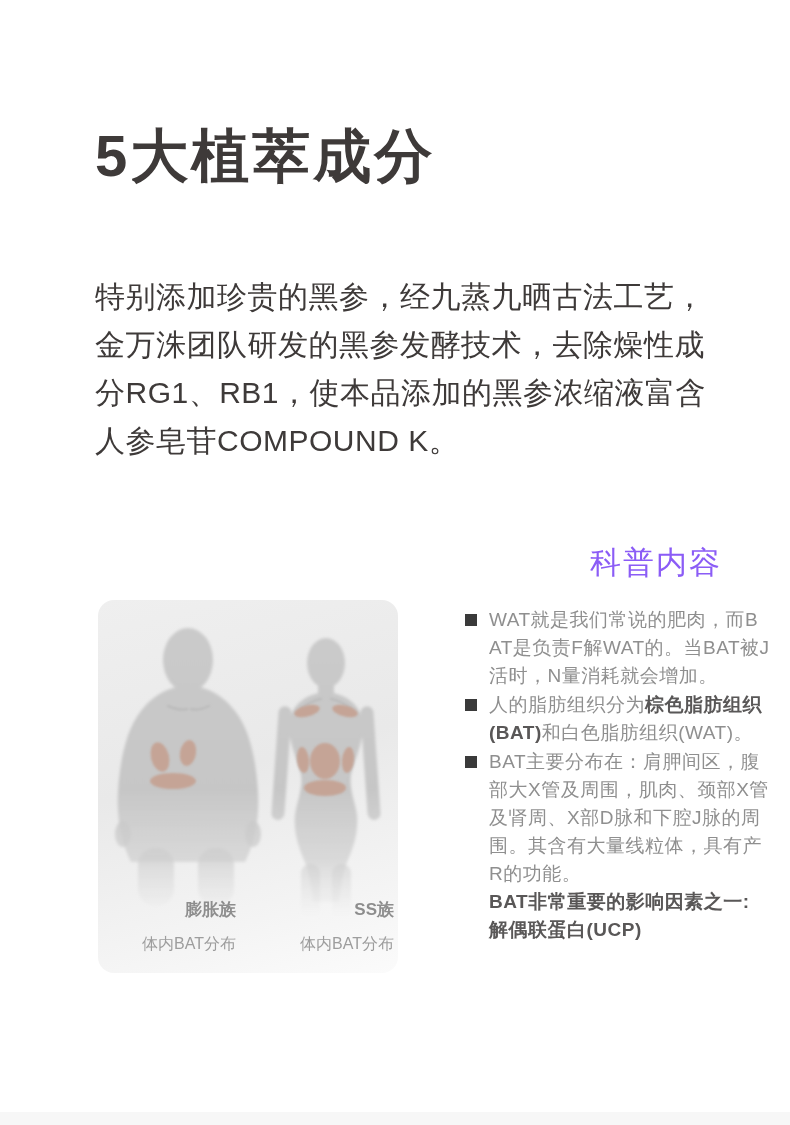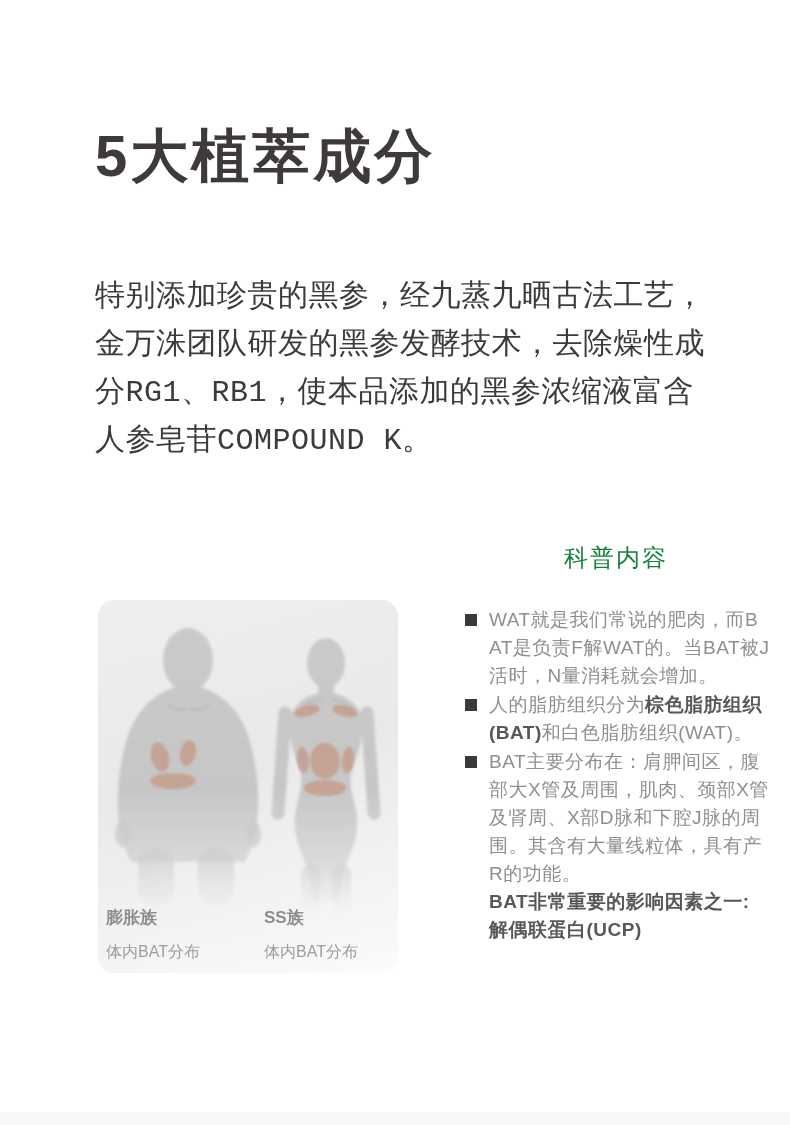--- a/index.html
+++ b/index.html
@@ -8,33 +8,33 @@
     font-family:"Liberation Sans","DejaVu Sans",sans-serif; overflow:hidden;
   }
   .title {
     position:absolute; left:95px; top:120px; margin:0;
     font-size:58px; font-weight:800; letter-spacing:3px;
     color:#3e3a39; line-height:1.25;
   }
   .intro {
     position:absolute; left:95px; top:273px; width:622px; margin:0;
     font-size:30px; line-height:48px; letter-spacing:0.5px; color:#3e3a39;
-    word-break:break-all; overflow-wrap:anywhere;font-family:Liberation Mono, monospace;
+    word-break:break-all; overflow-wrap:anywhere;
   }
   .science-heading {
-    position:absolute; left:564px; top:542px;
-    font-size:24px; letter-spacing:2px; color:#15803d;
+    position:absolute; left:590px; top:542px;
+    font-size:31px; letter-spacing:2px; color:#8b5cf6;
   }
   .figure-card {
     position:absolute; left:98px; top:600px; width:300px; height:373px;
     border-radius:16px; overflow:hidden;
     background:linear-gradient(165deg,#efefef 0%,#e9e9e9 45%,#f4f4f4 80%,#fbfbfb 100%);
   }
   .fig-svg { position:absolute; left:0; top:0; width:300px; height:373px; }
-  .fig-label { position:absolute; top:308px; width:130px; text-align:left; }
+  .fig-label { position:absolute; top:300px; width:130px; text-align:right; }
   .fig-label.left  { left:8px; }
   .fig-label.right { left:166px; }
   .fig-name    { font-size:17px; font-weight:700; color:#8d8d8d; line-height:19px; }
   .fig-caption { font-size:16px; color:#9d9d9d; line-height:18px; margin-top:16px; }
   .bullets { position:absolute; left:465px; top:606px; width:320px; margin:0; padding:0; list-style:none; }
   .bullet-item { display:flex; margin:0 0 1px 0; }
   .bullet-marker { flex:0 0 auto; width:12px; height:12px; background:#3a3a3a; margin:8px 12px 0 0; }
   .bullet-text {
     font-size:19px; line-height:28px; letter-spacing:0.5px; color:#8f8f8f;
     width:282px; word-break:break-all; overflow-wrap:anywhere;

